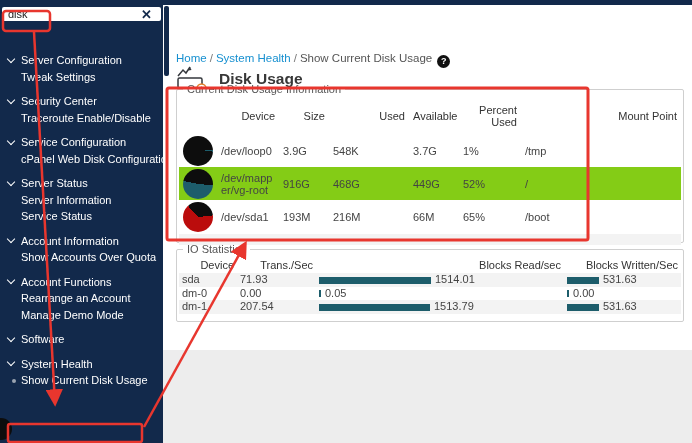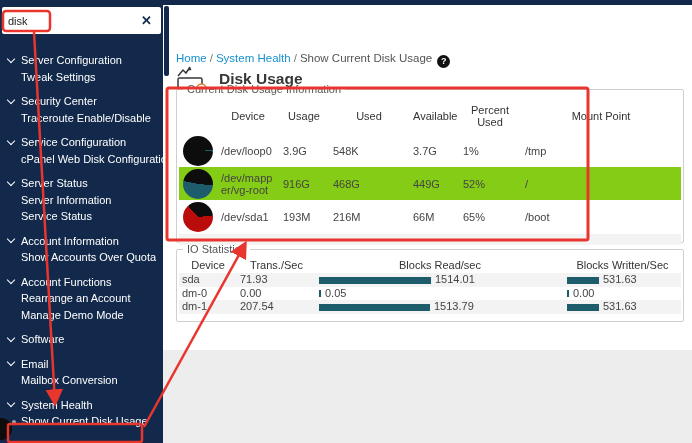--- a/index.html
+++ b/index.html
@@ -8,21 +8,21 @@
     position:relative; overflow:hidden; background:#ffffff;
     font-family:"Liberation Sans", sans-serif;
   }
 
   
   .sidebar {
     position:absolute; left:0; top:0; width:163px; height:443px;
     background:#12294b; z-index:1;
   }
   .search-wrap {
-    position:absolute; left:2px; top:7px; width:159px; height:27px;
+    position:absolute; left:2px; top:7px; width:159px; height:14px;
     background:#ffffff; border-radius:2px; display:flex; align-items:center;
   }
   .search-wrap input {
     flex:1; min-width:0; border:none; outline:none; background:transparent;
     font-family:"Liberation Sans", sans-serif; font-size:11px; color:#222; padding:0 6px;
   }
   .search-clear {
     color:#12294b; font-size:13px; font-weight:bold; padding:0 9px 0 4px;
     cursor:pointer; line-height:27px;
   }
@@ -66,21 +66,21 @@
 
   fieldset {
     position:absolute; left:13px; width:508px;
     border:1px solid #cfcfcf; border-radius:2px; padding:0 2px 2px 2px; background:#fff;
   }
   fieldset legend { font-size:11px; color:#555; padding:0 4px; margin-left:4px; }
   .fs-disk { top:83px;  height:160px; }
   .fs-io   { top:243px; height:79px;  }
 
   table { width:100%; border-collapse:collapse; table-layout:fixed; }
-  th { text-align:center; font-weight:normal; color:#333; font-size:11px; }
+  th { text-align:right; font-weight:normal; color:#333; font-size:11px; }
   td { color:#444; font-size:11px; }
 
   .disk-table th { padding:9px 4px 6px 4px; }
   .disk-table td { padding:1px 4px; vertical-align:middle; overflow-wrap:break-word; }
   .disk-table tbody tr { height:33px; }
   .disk-table tbody tr.striped { background:#84cc16; }
   .pie { display:block; width:30px; height:30px; border-radius:50%; }
   .stripe-footer { height:11px; background:#f3f3f3; margin-top:1px; }
 
   .io-table th { padding:4px 3px 2px 3px; }
@@ -151,27 +151,20 @@
       <div class="sec-item">Manage Demo Mode</div>
     </div>
 
     <div class="sec">
       <div class="sec-header">
         <span class="chev"></span>
         <span>Software</span>
       </div>
     </div>
 
-    <div class="sec">
-      <div class="sec-header">
-        <span class="chev"></span>
-        <span>Email</span>
-      </div>
-      <div class="sec-item">Mailbox Conversion</div>
-    </div>
 
     <div class="sec">
       <div class="sec-header">
         <span class="chev"></span>
         <span>System Health</span>
       </div>
       <div class="sec-item">
         <span class="bullet"></span><span>Show Current Disk Usage</span>
       </div>
     </div>
@@ -209,21 +202,21 @@
           <col style="width:50px">
         <col style="width:80px">
           <col style="width:50px">
           <col style="width:62px">
           <col>
       </colgroup>
       <thead>
         <tr>
           <th></th>
           <th>Device</th>
-          <th>Usage</th>
+          <th>Size</th>
           <th>Used</th>
           <th>Available</th>
           <th>Percent Used</th>
           <th>Mount Point</th>
         </tr>
       </thead>
       <tbody>
         <tr>
           <td>
               <span class="pie" style="background: conic-gradient(from 86deg, rgb(29, 93, 107) 0deg, rgb(29, 93, 107) 6deg, rgb(13, 13, 13) 6deg, rgb(13, 13, 13) 360deg);"></span>

